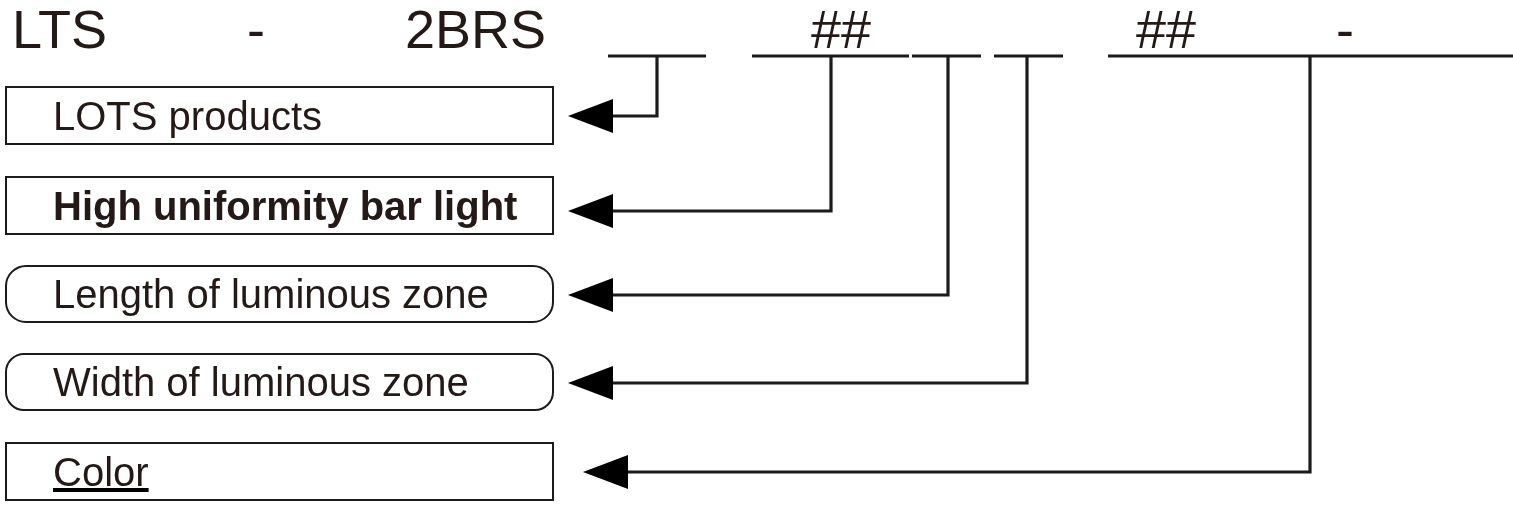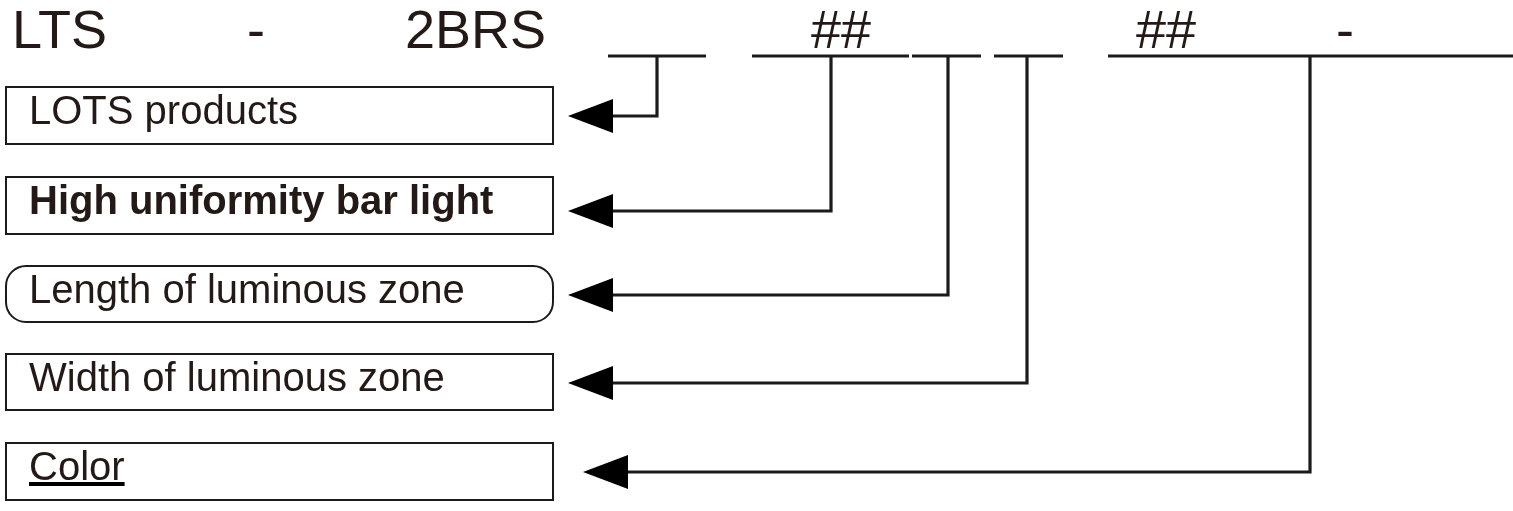--- a/index.html
+++ b/index.html
@@ -44,33 +44,35 @@
 
   
   .label-box {
     position: absolute;
     left: 5px;
     width: 549px;
     border: 2px solid #1b1b1b;
     background: #ffffff;
     box-sizing: border-box;
     display: flex;
+    align-items: center;
+    padding-left: 24px;
   }
   .label-box .label-text {
     display: block;
     padding-left: 22px;
     font-size: 40px;
     line-height: 44px;
     color: #231916;
     white-space: nowrap;
   }
   #box-0 { top: 86px;  height: 59px; }
   #box-1 { top: 176px; height: 59px; font-weight: bold; }
   #box-2 { top: 265px; height: 58px; border-radius: 21px; }
-  #box-3 { top: 353px; height: 58px; }
+  #box-3 { top: 353px; height: 58px; border-radius: 19px; }
   #box-4 { top: 442px; height: 59px; text-decoration: underline; }
 
   
   #connectors {
     position: absolute;
     left: 0;
     top: 0;
     width: 1513px;
     height: 511px;
     pointer-events: none;

